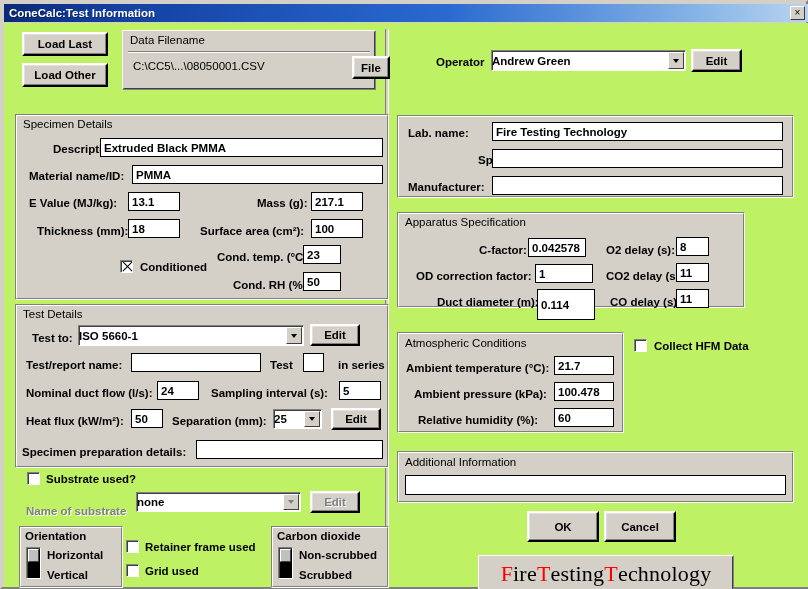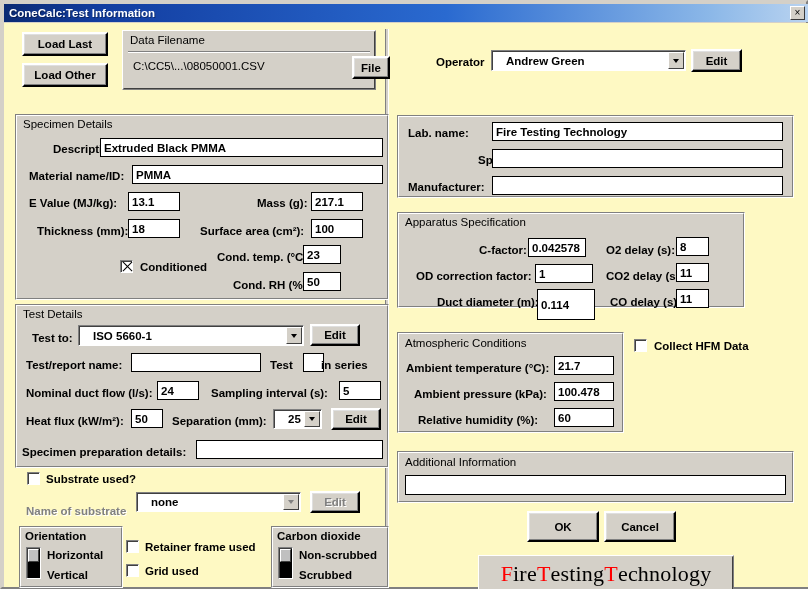--- a/index.html
+++ b/index.html
@@ -47,21 +47,21 @@
     box-sizing: border-box;
     display:flex; align-items:center; justify-content:center;
     font-size: 10px; line-height: 1; color: #000;
     font-family: "Liberation Sans", sans-serif;
     cursor: default;
   }
 
   #client {
     position: absolute; left: 2px; top: 21px;
     width: 804px; height: 564px;
-    background: #fef9c3;
+    background: #bef264;
   }
 
   
   .vdiv {
     position:absolute;
     width: 2px;
     background: #d4d0c8;
     border-left: 1px solid #808080;
     border-right: 1px solid #ffffff;
   }
@@ -102,21 +102,21 @@
     background:#ffffff;
     border:1px solid #808080;
     border-right-color:#ffffff; border-bottom-color:#ffffff;
     box-shadow: inset 1px 1px 0 #404040;
     box-sizing:border-box;
     display:flex; align-items:center;
     font-family:"Liberation Sans", sans-serif;
     font-size:11.5px; font-weight:bold; color:#000;
     overflow:hidden; white-space:nowrap;
   }
-  .combo .cval { flex:1; padding-left:14px; overflow:hidden; }
+  .combo .cval { flex:1; padding-left:0; overflow:hidden; }
   .combo .arrow {
     width:16px; height:100%;
     background:#d4d0c8;
     border: 1px solid #ffffff;
     border-right-color:#404040; border-bottom-color:#404040;
     box-sizing:border-box;
     display:flex; align-items:center; justify-content:center;
     margin: 1px 1px 1px 0;
     height: calc(100% - 2px);
   }
@@ -299,21 +299,21 @@
       <span class="arrow">
           <span class="tri"></span>
         </span>
     </div>
     <div class="btn" style="left:306px; top:301px; width:50px; height:22px;">Edit</div>
 
     <div class="lbl" style="left:22px; top:336px;">Test/report name:</div>
     <div class="field thin" style="left:127px; top:330px; width:130px; height:19px;"></div>
     <div class="lbl" style="left:266px; top:336px;">Test</div>
     <div class="field thin" style="left:299px; top:330px; width:21px; height:19px;"></div>
-    <div class="lbl" style="left:317px; top:336px;">in series</div>
+    <div class="lbl" style="left:334px; top:336px;">in series</div>
 
     <div class="lbl" style="left:22px; top:364px;">Nominal duct flow (l/s):</div>
     <div class="field thin" style="left:153px; top:358px; width:42px; height:19px;">24</div>
     <div class="lbl" style="left:207px; top:364px;">Sampling interval (s):</div>
     <div class="field thin" style="left:335px; top:358px; width:42px; height:19px;">5</div>
 
     <div class="lbl" style="left:22px; top:392px;">Heat flux (kW/m²):</div>
     <div class="field thin" style="left:127px; top:386px; width:32px; height:19px;">50</div>
     <div class="lbl" style="left:168px; top:392px;">Separation (mm):</div>
     <div class="combo" style="left:269px; top:386px; width:49px; height:20px;">

